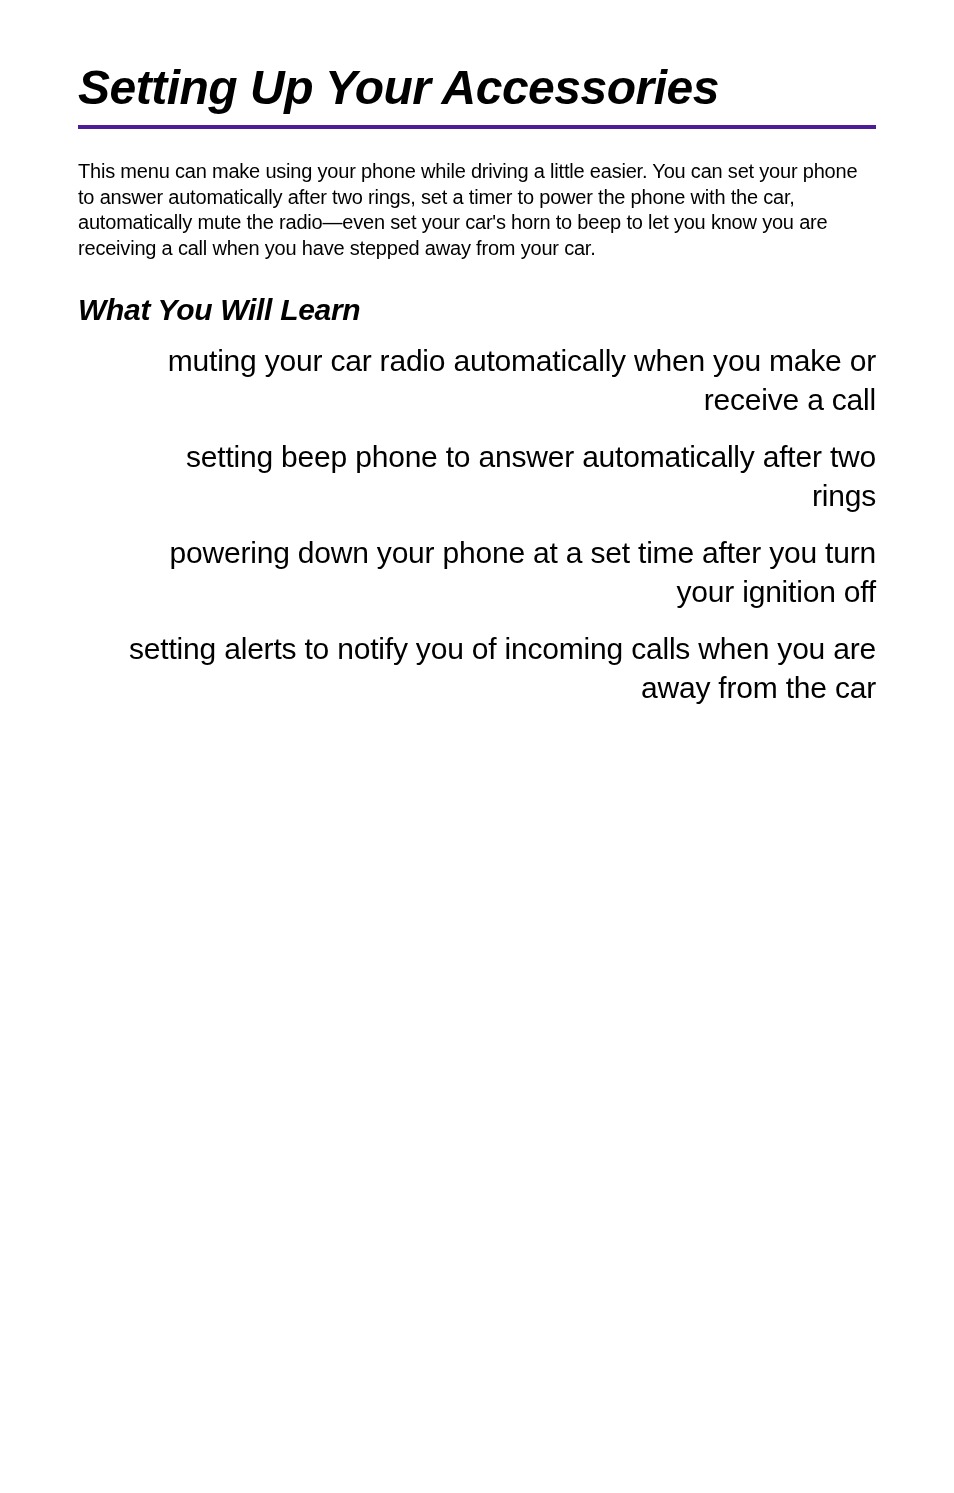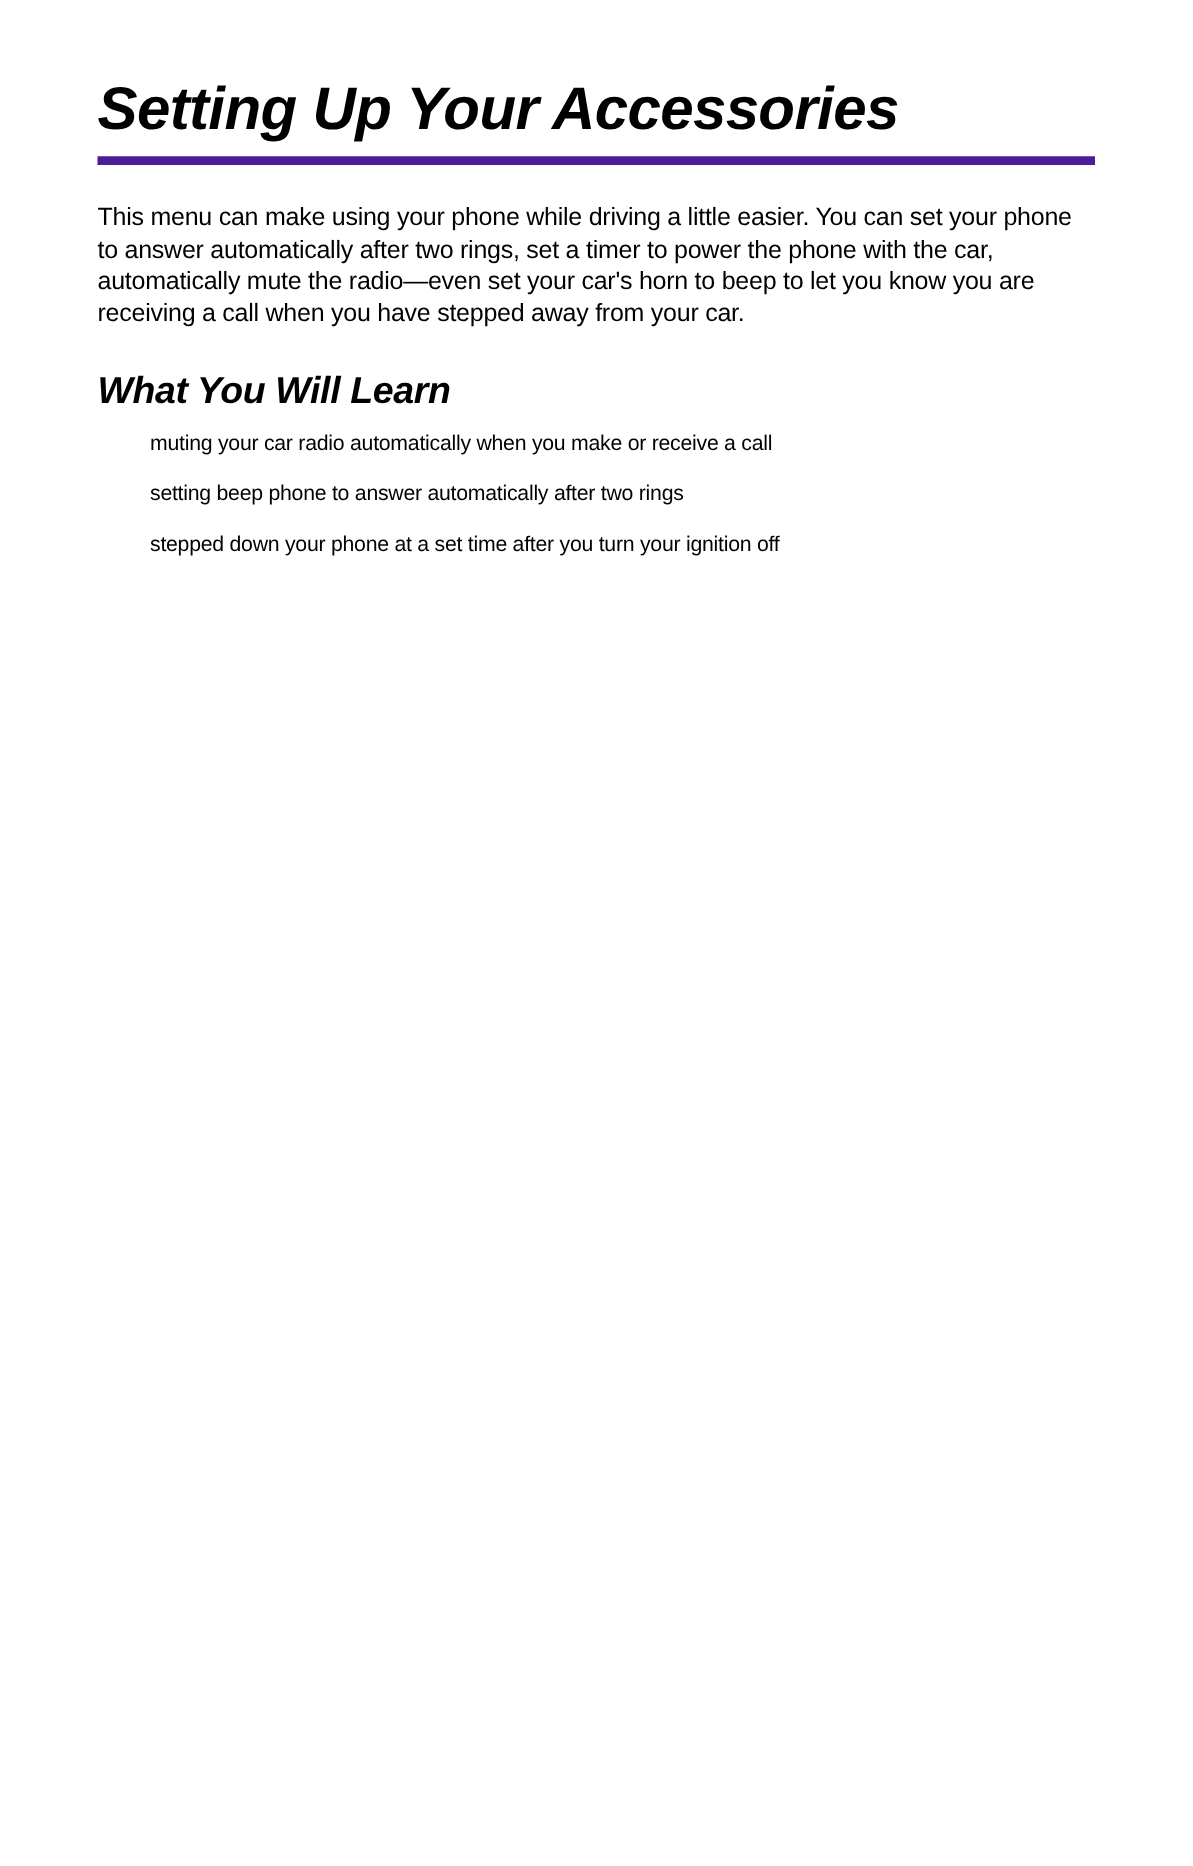--- a/index.html
+++ b/index.html
@@ -16,21 +16,21 @@
       padding: 60px 78px 0 78px;
     }
     h1.title {
       font-family: "Helvetica Neue", Helvetica, Arial, sans-serif;
       font-weight: 900;
       font-style: italic;
       font-size: 48px;
       letter-spacing: -0.5px;
       margin: 0 0 8px 0;
       padding-bottom: 10px;
-      border-bottom: 7px solid #4c1d95;
+      border-bottom: 4px solid #4c1d95;
       font-stretch: condensed;
     }
     p.intro {
       font-family: "Helvetica Neue", Helvetica, Arial, sans-serif;
       font-weight: 300;
       font-size: 20px;
       line-height: 1.28;
       margin: 30px 0 0 0;
       letter-spacing: -0.2px;
     }
@@ -44,31 +44,33 @@
       font-stretch: condensed;
     }
     ul.learn {
       list-style: none;
       margin: 0;
       padding: 0 0 0 42px;
     }
     ul.learn li {
       font-family: "Helvetica Neue", Helvetica, Arial, sans-serif;
       font-weight: 300;
-      font-size: 17px;
+      font-size: 30px;
       line-height: 1.3;
       margin: 0 0 18px 0;
       letter-spacing: -0.2px;
+      text-align: right;
     }
   </style>
 </head>
 <body>
 
 <div class="page">
   <h1 class="title">Setting Up Your Accessories</h1>
   <p class="intro">This menu can make using your phone while driving a little easier. You can set your phone to answer automatically after two rings, set a timer to power the phone with the car, automatically mute the radio—even set your car's horn to beep to let you know you are receiving a call when you have stepped away from your car.</p>
   <h2 class="subhead">What You Will Learn</h2>
   <ul class="learn">
     <li>muting your car radio automatically when you make or receive a call</li>
     <li>setting beep phone to answer automatically after two rings</li>
-    <li>stepped down your phone at a set time after you turn your ignition off</li>
+    <li>powering down your phone at a set time after you turn your ignition off</li>
+    <li>setting alerts to notify you of incoming calls when you are away from the car</li>
   </ul>
 </div>
 
 </body></html>

